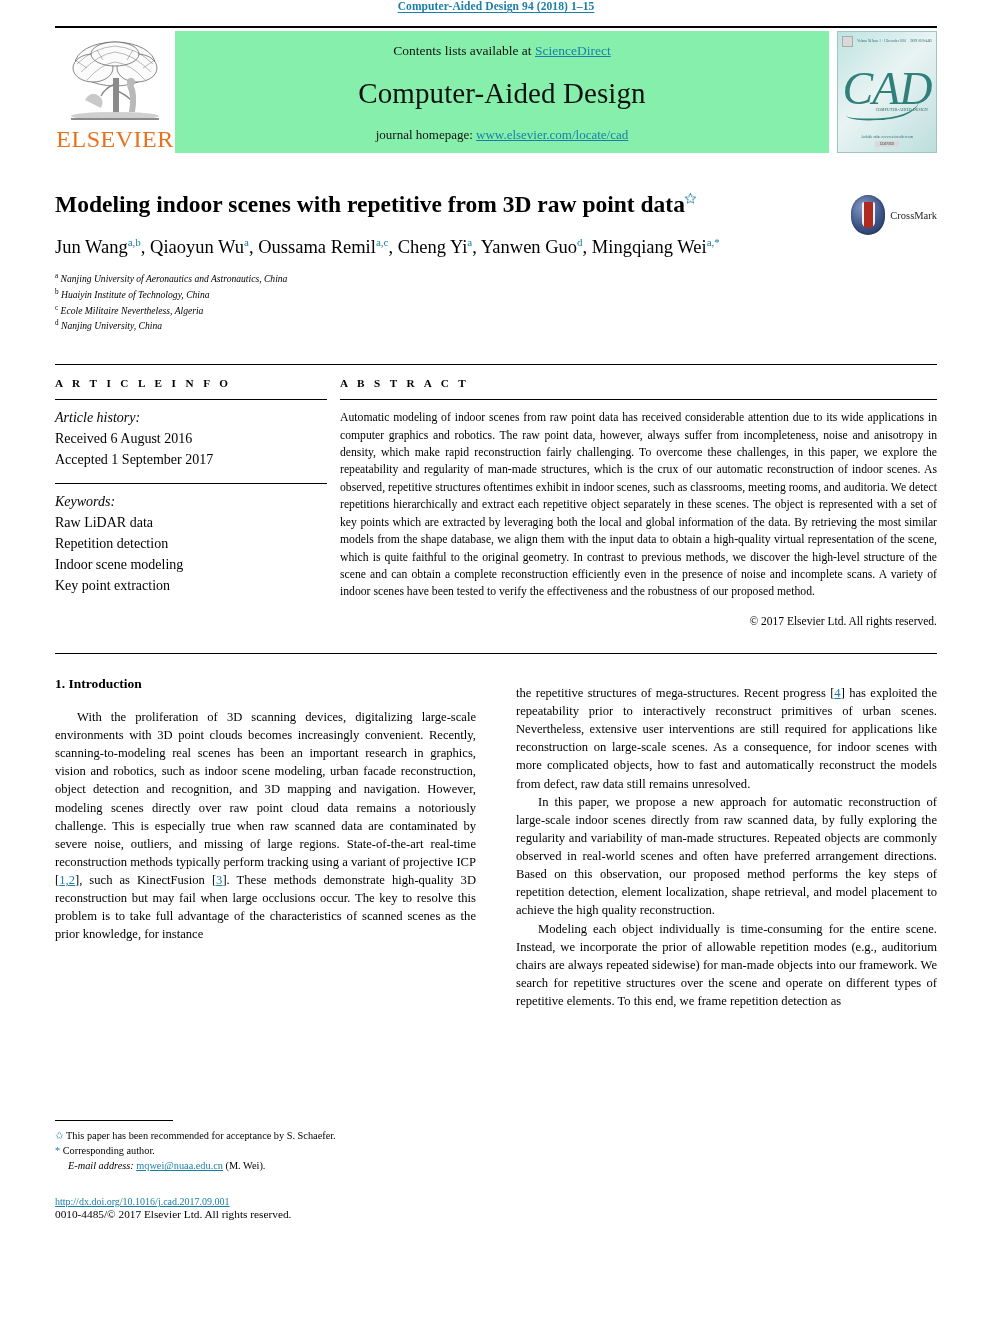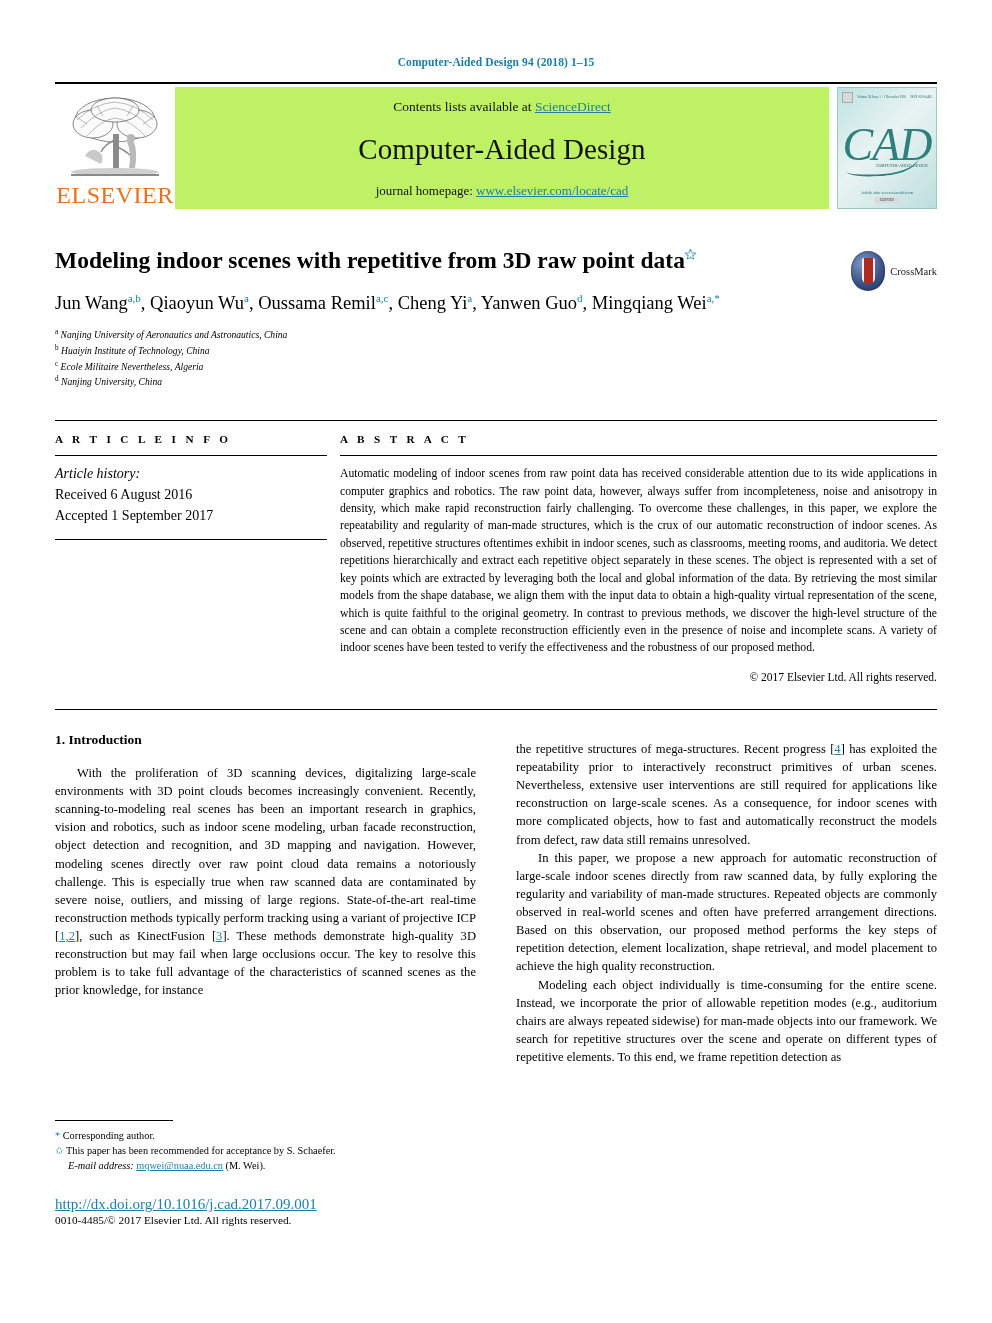--- a/index.html
+++ b/index.html
@@ -22,21 +22,21 @@
     padding: 0;
   }
 
   
   .running-head {
     text-align: center;
     color: #1a7fa8;
     font-size: 11.5px;
     font-weight: bold;
     letter-spacing: .1px;
-    padding-top: 56px;
+    text-decoration: underline;
     text-underline-offset: 2px;
   }
 
   
   .banner-wrap {
     margin: 14px 55px 0 55px;
     border-top: 2.5px solid #000;
     padding-top: 3px;
     display: flex;
     align-items: stretch;
@@ -56,21 +56,21 @@
   .elsevier-word {
     font-family: "Liberation Serif", serif;
     color: #E9711C;
     font-size: 24px;
     letter-spacing: 0.5px;
     line-height: 1;
     margin-top: 1px;
   }
   .banner-center {
     flex: 1 1 auto;
-    background: #bef264;
+    background: #86efac;
     display: flex;
     flex-direction: column;
     justify-content: space-between;
     align-items: center;
     padding: 12px 0 10px 0;
     box-sizing: border-box;
   }
   .contents-line {
     font-size: 13.5px;
     color: #111;
@@ -233,21 +233,21 @@
     position: absolute;
     left: 55px;
     top: 1120px;
     width: 421px;
   }
   .fn-rule { width: 118px; border-top: 1.1px solid #000; margin-bottom: 7px; }
   .fn { font-size: 10.3px; line-height: 1.48; padding-left: 13px; text-indent: -13px; }
   .fn .sym { color: #1a7fa8; }
   .fn .it { font-style: italic; }
   .doi-block { position: absolute; left: 55px; top: 1196px; width: 430px; }
-  .doi-link { font-size: 15px; color: #1a7fa8; text-decoration: underline; display:block; }
+  .doi-link { font-size: 10px; color: #1a7fa8; text-decoration: underline; display:block; }
   .issn-line { font-size: 11.3px; margin-top: 1px; }
 </style>
 </head>
 <body>
 
 <div class="page">
 
   <div class="running-head">Computer-Aided Design 94 (2018) 1–15</div>
 
   <div class="banner-wrap">
@@ -328,20 +328,27 @@
   <div class="info-abstract">
     <div class="info-col">
       <div class="sec-caps">A R T I C L E   I N F O</div>
       <div class="rule-heavy"></div>
       <div class="info-block">
         <div class="it">Article history:</div>
         <div>Received 6 August 2016</div>
         <div>Accepted 1 September 2017</div>
       </div>
       <div class="rule-light"></div>
+      <div class="info-block">
+        <div class="it">Keywords:</div>
+        <div>Raw LiDAR data</div>
+        <div>Repetition detection</div>
+        <div>Indoor scene modeling</div>
+        <div>Key point extraction</div>
+      </div>
     </div>
 
     <div class="abs-col">
       <div class="sec-caps">A B S T R A C T</div>
       <div class="rule-heavy"></div>
       <div class="abs-body">Automatic modeling of indoor scenes from raw point data has received considerable attention due to its wide applications in computer graphics and robotics. The raw point data, however, always suffer from incompleteness, noise and anisotropy in density, which make rapid reconstruction fairly challenging. To overcome these challenges, in this paper, we explore the repeatability and regularity of man-made structures, which is the crux of our automatic reconstruction of indoor scenes. As observed, repetitive structures oftentimes exhibit in indoor scenes, such as classrooms, meeting rooms, and auditoria. We detect repetitions hierarchically and extract each repetitive object separately in these scenes. The object is represented with a set of key points which are extracted by leveraging both the local and global information of the data. By retrieving the most similar models from the shape database, we align them with the input data to obtain a high-quality virtual representation of the scene, which is quite faithful to the original geometry. In contrast to previous methods, we discover the high-level structure of the scene and can obtain a complete reconstruction efficiently even in the presence of noise and incomplete scans. A variety of indoor scenes have been tested to verify the effectiveness and the robustness of our proposed method.</div>
       <div class="abs-rights">© 2017 Elsevier Ltd. All rights reserved.</div>
     </div>
   </div>
 
@@ -354,22 +361,22 @@
     </div>
     <div class="col">
       <p class="ptext" style="text-indent:0"><span>the repetitive structures of mega-structures. Recent progress [<a class="cite" href="#">4</a>] has exploited the repeatability prior to interactively reconstruct primitives of urban scenes. Nevertheless, extensive user interventions are still required for applications like reconstruction on large-scale scenes. As a consequence, for indoor scenes with more complicated objects, how to fast and automatically reconstruct the models from defect, raw data still remains unresolved.</span></p>
       <p class="ptext"><span>In this paper, we propose a new approach for automatic reconstruction of large-scale indoor scenes directly from raw scanned data, by fully exploring the regularity and variability of man-made structures. Repeated objects are commonly observed in real-world scenes and often have preferred arrangement directions. Based on this observation, our proposed method performs the key steps of repetition detection, element localization, shape retrieval, and model placement to achieve the high quality reconstruction.</span></p>
       <p class="ptext"><span>Modeling each object individually is time-consuming for the entire scene. Instead, we incorporate the prior of allowable repetition modes (e.g., auditorium chairs are always repeated sidewise) for man-made objects into our framework. We search for repetitive structures over the scene and operate on different types of repetitive elements. To this end, we frame repetition detection as</span></p>
     </div>
   </div>
 
   <div class="footnotes">
     <div class="fn-rule"></div>
+    <div class="fn"><span class="sym">✩</span> <span>This paper has been recommended for acceptance by S. Schaefer.</span></div>
     <div class="fn"><span class="sym">*</span> <span>Corresponding author.</span></div>
-    <div class="fn"><span class="sym">✩</span> <span>This paper has been recommended for acceptance by S. Schaefer.</span></div>
     <div class="fn" style="padding-left:13px;text-indent:0"><span class="it">E-mail address:</span> <a class="link" href="#">mqwei@nuaa.edu.cn</a> <span>(M. Wei).</span></div>
   </div>
 
   <div class="doi-block">
     <a class="doi-link" href="#">http://dx.doi.org/10.1016/j.cad.2017.09.001</a>
     <div class="issn-line">0010-4485/© 2017 Elsevier Ltd. All rights reserved.</div>
   </div>
 
 </div>
 

